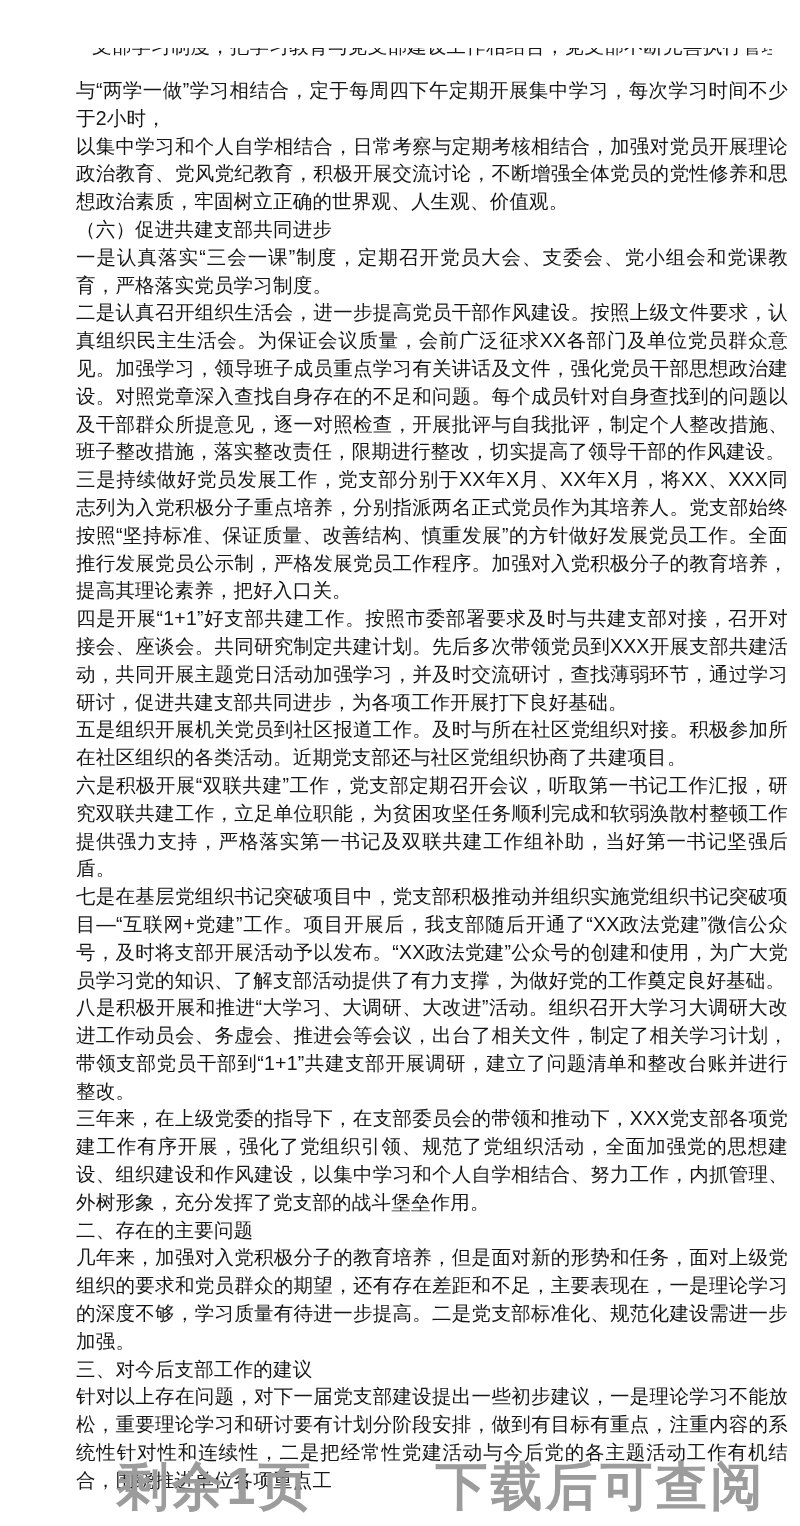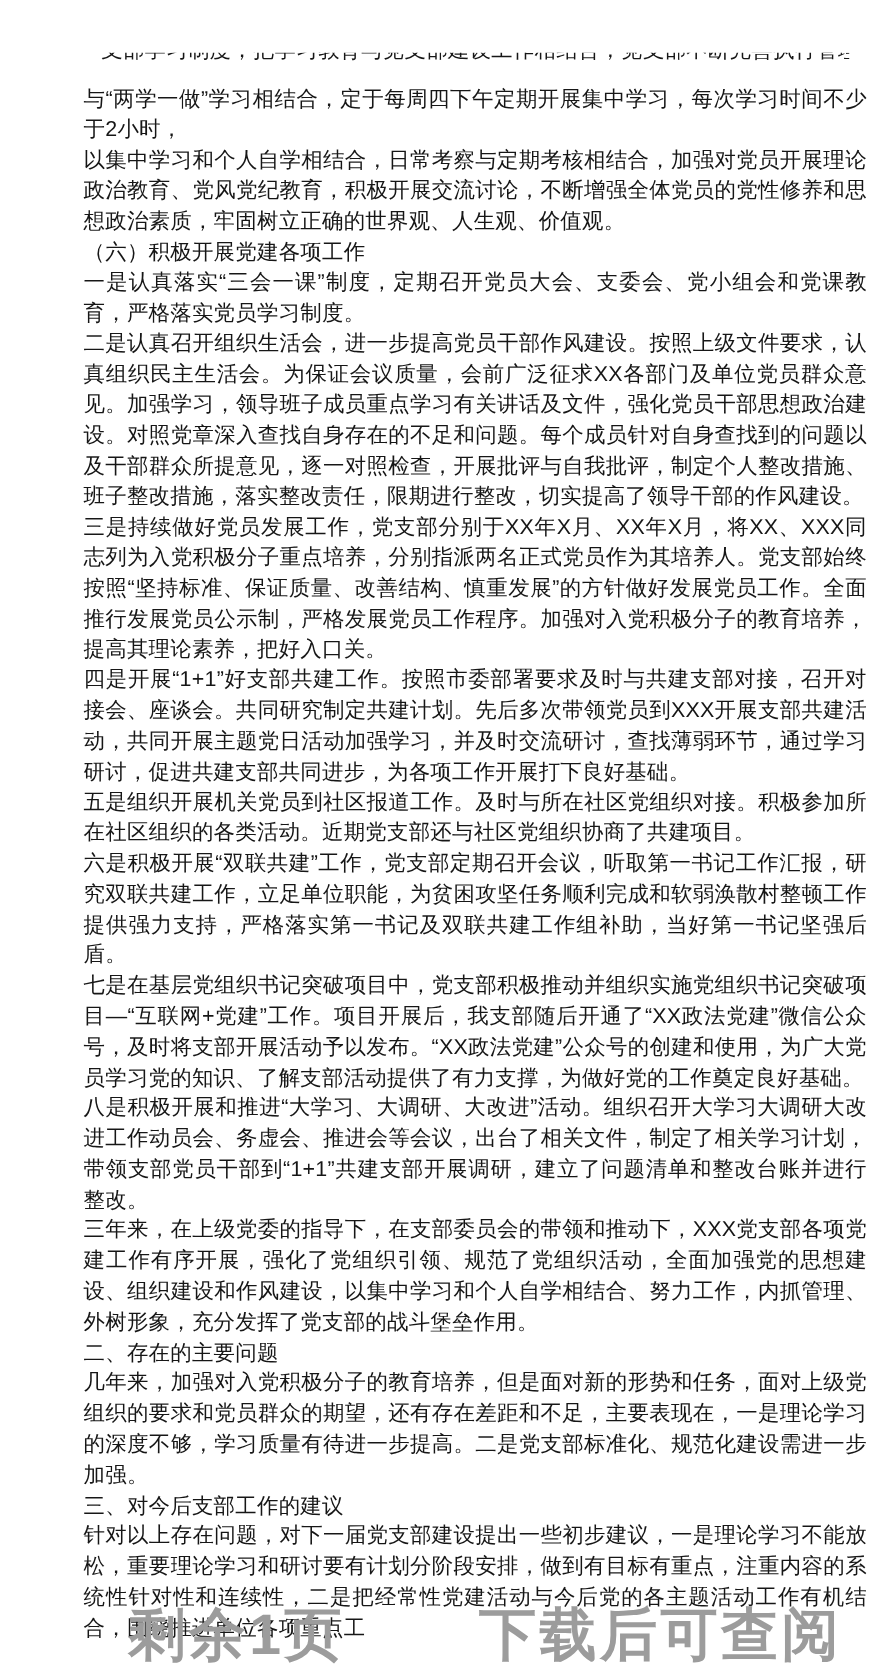--- a/index.html
+++ b/index.html
@@ -65,21 +65,21 @@
 
 <div class="doc">
 
   <div class="clip-top">
     <p>支部学习制度，把学习教育与党支部建设工作相结合，党支部不断完善执行管理。党支部将党员学习</p>
   </div>
 
   <p class="intro">与“两学一做”学习相结合，定于每周四下午定期开展集中学习，每次学习时间不少于2小时，</p>
 
   <p>以集中学习和个人自学相结合，日常考察与定期考核相结合，加强对党员开展理论政治教育、党风党纪教育，积极开展交流讨论，不断增强全体党员的党性修养和思想政治素质，牢固树立正确的世界观、人生观、价值观。</p>
-  <p>（六）积极开展党建各项工作</p>
+  <p>（六）促进共建支部共同进步</p>
   <p>一是认真落实“三会一课”制度，定期召开党员大会、支委会、党小组会和党课教育，严格落实党员学习制度。</p>
   <p>二是认真召开组织生活会，进一步提高党员干部作风建设。按照上级文件要求，认真组织民主生活会。为保证会议质量，会前广泛征求XX各部门及单位党员群众意见。加强学习，领导班子成员重点学习有关讲话及文件，强化党员干部思想政治建设。对照党章深入查找自身存在的不足和问题。每个成员针对自身查找到的问题以及干部群众所提意见，逐一对照检查，开展批评与自我批评，制定个人整改措施、班子整改措施，落实整改责任，限期进行整改，切实提高了领导干部的作风建设。</p>
   <p>三是持续做好党员发展工作，党支部分别于XX年X月、XX年X月，将XX、XXX同志列为入党积极分子重点培养，分别指派两名正式党员作为其培养人。党支部始终按照“坚持标准、保证质量、改善结构、慎重发展”的方针做好发展党员工作。全面推行发展党员公示制，严格发展党员工作程序。加强对入党积极分子的教育培养，提高其理论素养，把好入口关。</p>
   <p>四是开展“1+1”好支部共建工作。按照市委部署要求及时与共建支部对接，召开对接会、座谈会。共同研究制定共建计划。先后多次带领党员到XXX开展支部共建活动，共同开展主题党日活动加强学习，并及时交流研讨，查找薄弱环节，通过学习研讨，促进共建支部共同进步，为各项工作开展打下良好基础。</p>
   <p>五是组织开展机关党员到社区报道工作。及时与所在社区党组织对接。积极参加所在社区组织的各类活动。近期党支部还与社区党组织协商了共建项目。</p>
   <p>六是积极开展“双联共建”工作，党支部定期召开会议，听取第一书记工作汇报，研究双联共建工作，立足单位职能，为贫困攻坚任务顺利完成和软弱涣散村整顿工作提供强力支持，严格落实第一书记及双联共建工作组补助，当好第一书记坚强后盾。</p>
   <p>七是在基层党组织书记突破项目中，党支部积极推动并组织实施党组织书记突破项目—“互联网+党建”工作。项目开展后，我支部随后开通了“XX政法党建”微信公众号，及时将支部开展活动予以发布。“XX政法党建”公众号的创建和使用，为广大党员学习党的知识、了解支部活动提供了有力支撑，为做好党的工作奠定良好基础。</p>
   <p>八是积极开展和推进“大学习、大调研、大改进”活动。组织召开大学习大调研大改进工作动员会、务虚会、推进会等会议，出台了相关文件，制定了相关学习计划，带领支部党员干部到“1+1”共建支部开展调研，建立了问题清单和整改台账并进行整改。</p>
   <p>三年来，在上级党委的指导下，在支部委员会的带领和推动下，XXX党支部各项党建工作有序开展，强化了党组织引领、规范了党组织活动，全面加强党的思想建设、组织建设和作风建设，以集中学习和个人自学相结合、努力工作，内抓管理、外树形象，充分发挥了党支部的战斗堡垒作用。</p>
   <p>二、存在的主要问题</p>

